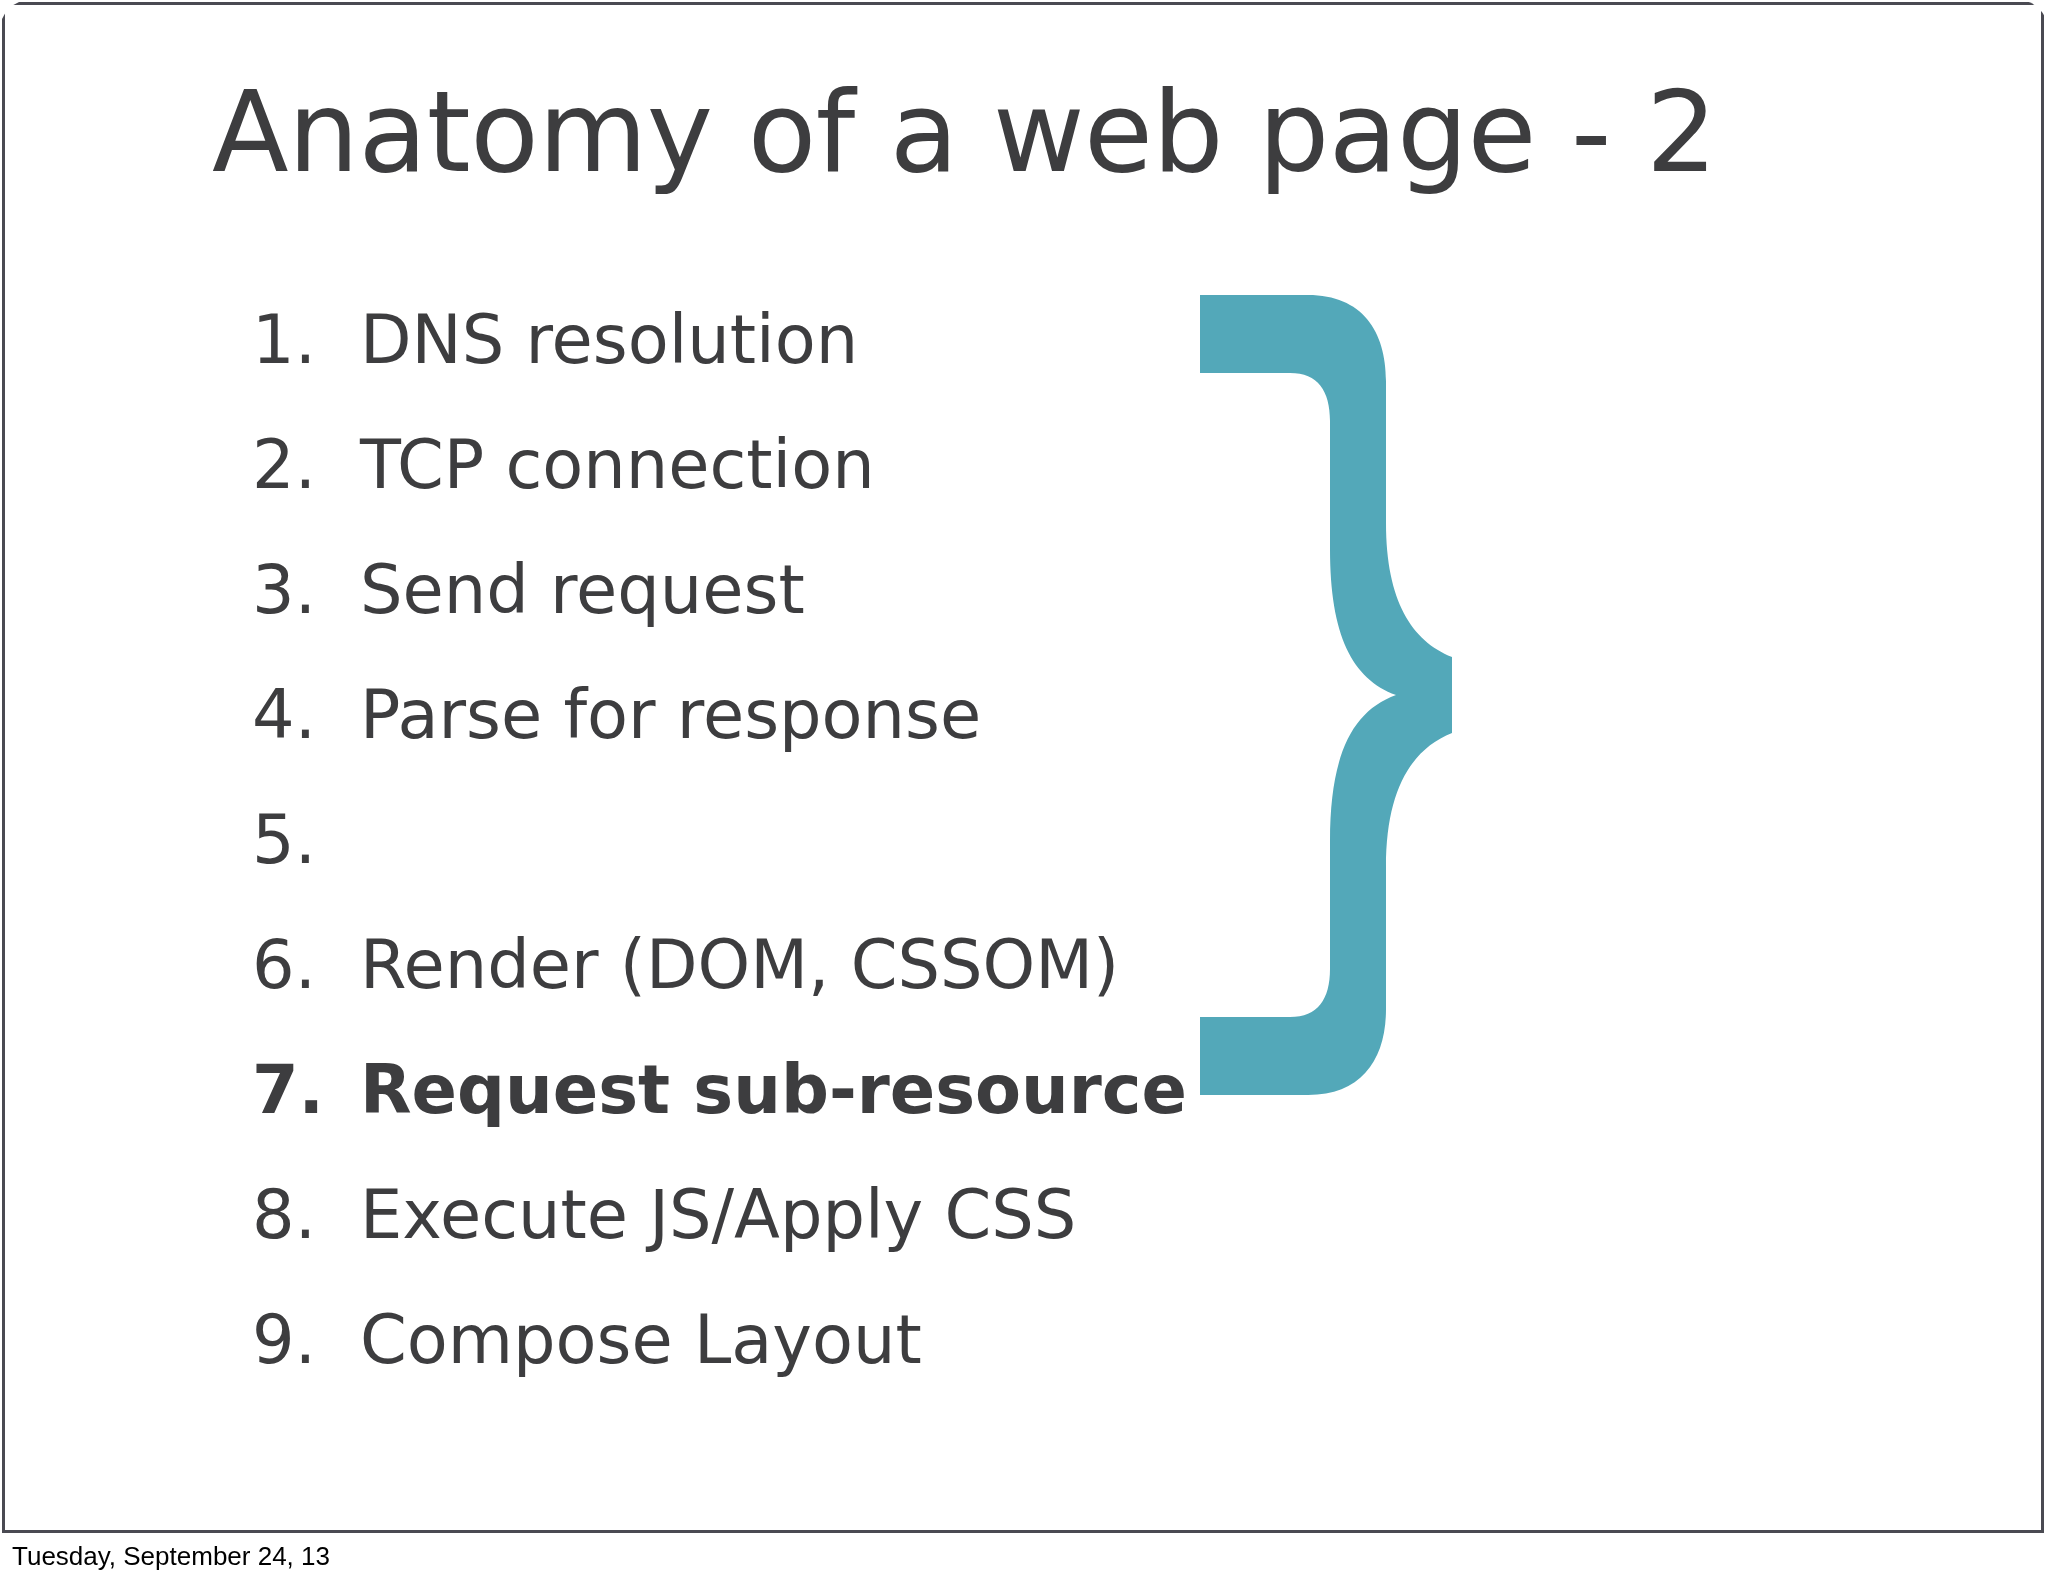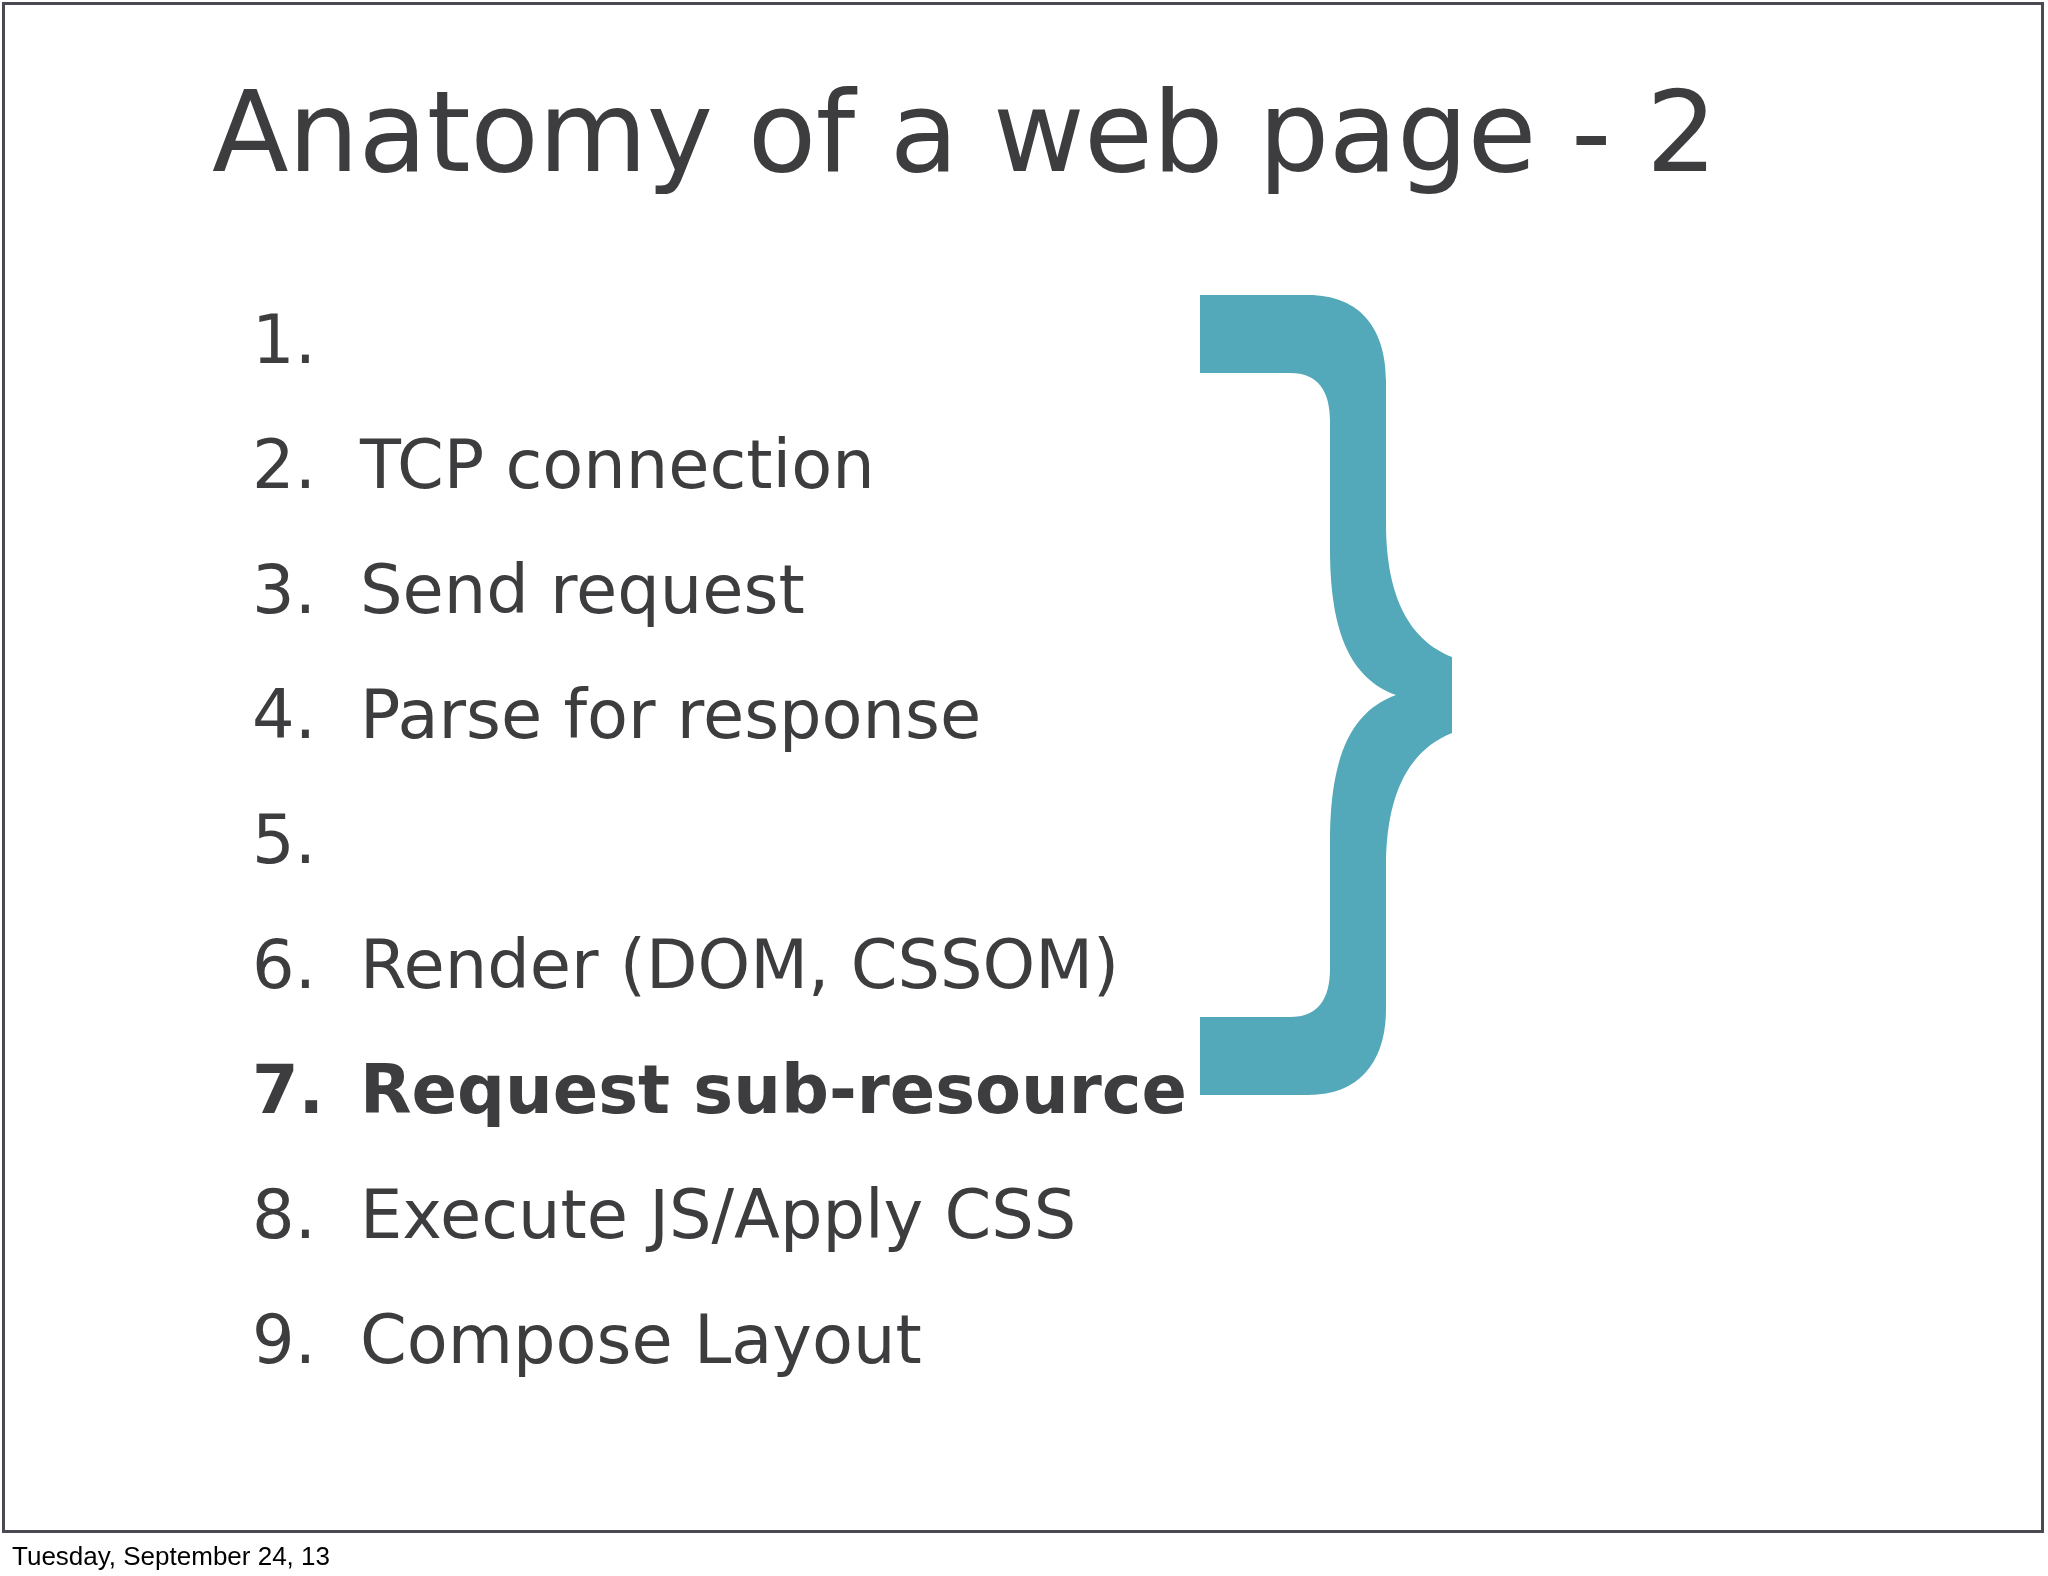--- a/index.html
+++ b/index.html
@@ -13,20 +13,21 @@
     font-family: "DejaVu Sans", sans-serif;
     -webkit-font-smoothing: antialiased;
   }
 
   #slide-root {
     position: relative;
     width: 2048px;
     height: 1576px;
     background: #ffffff;
     overflow: hidden;
+    border-radius: 30px;
   }
 
   
   #slide-frame {
     position: absolute;
     left: 2px;
     top: 2px;
     width: 2042px;
     height: 1531px;
     border: 3px solid #4a4a52;
@@ -110,20 +111,21 @@
 
 <div id="slide-root">
 
   <div id="slide-frame"></div>
 
   <div id="slide-title">Anatomy of a web page - 2</div>
 
   <ol id="steps-list">
       <li class="step-item">
         <span class="step-num">1.</span>
+        <span class="step-label">DNS resolution</span>
       </li>
       <li class="step-item">
         <span class="step-num">2.</span>
         <span class="step-label">TCP connection</span>
       </li>
       <li class="step-item">
         <span class="step-num">3.</span>
         <span class="step-label">Send request</span>
       </li>
       <li class="step-item">

